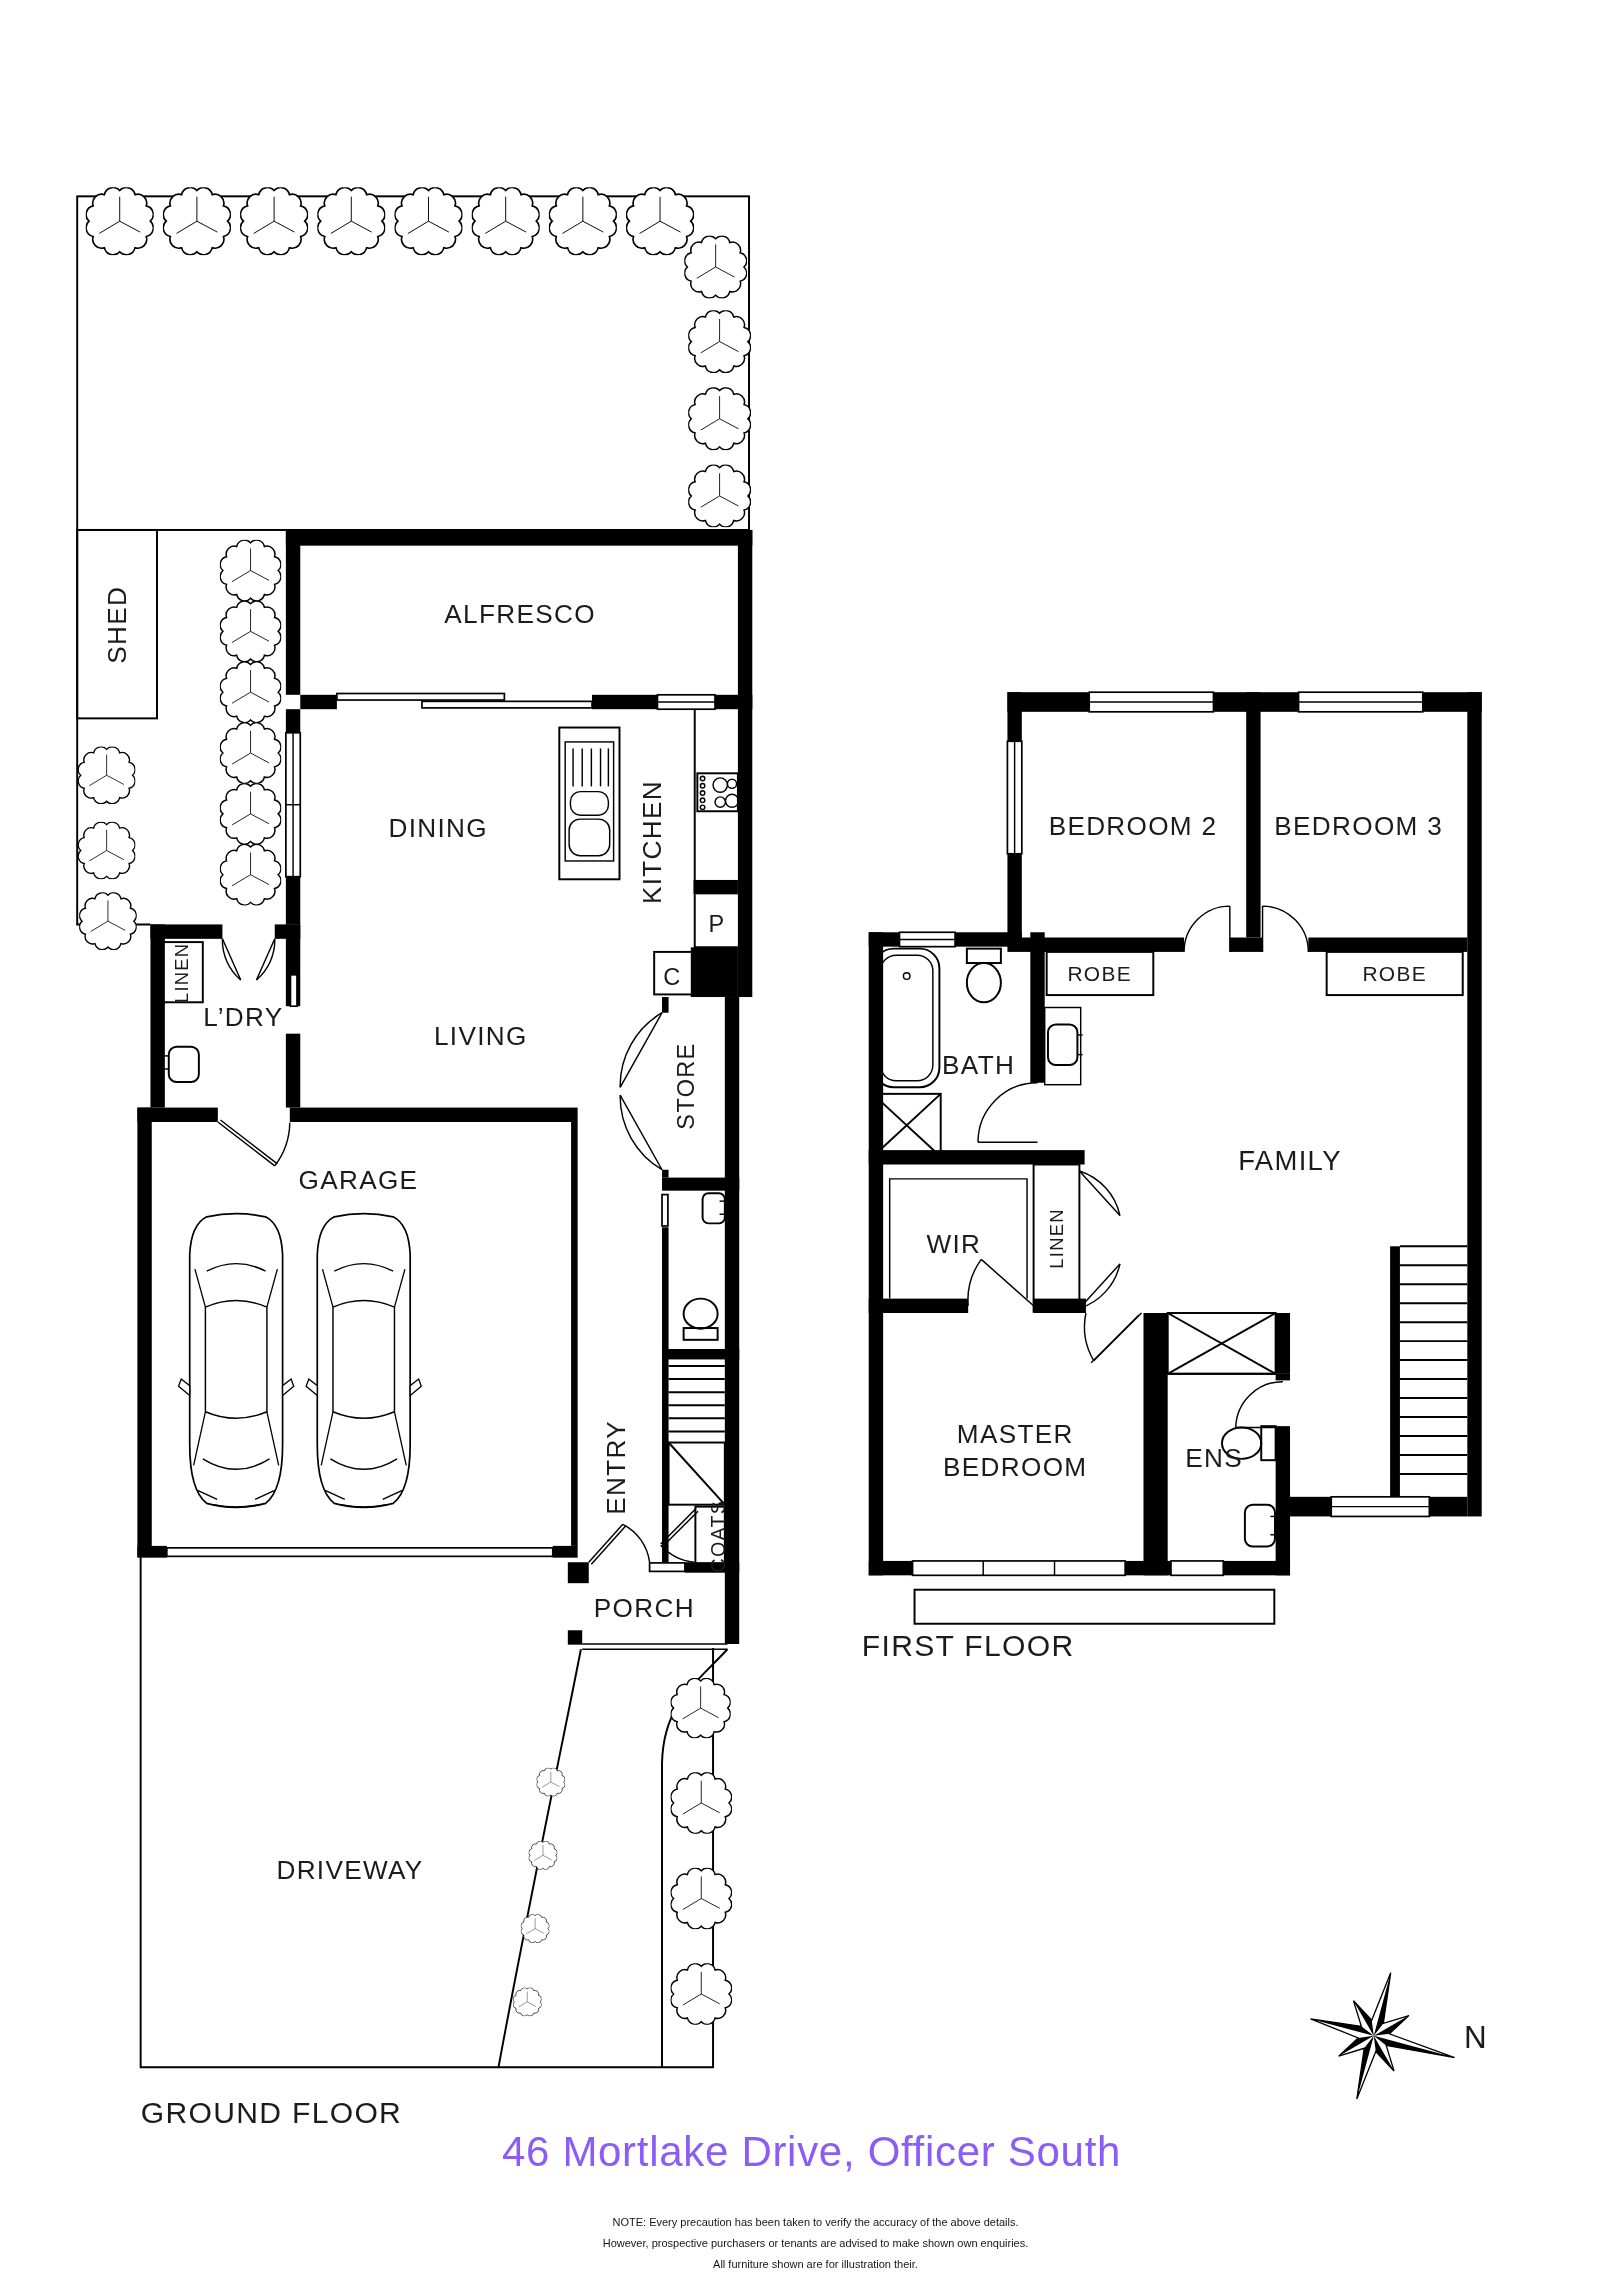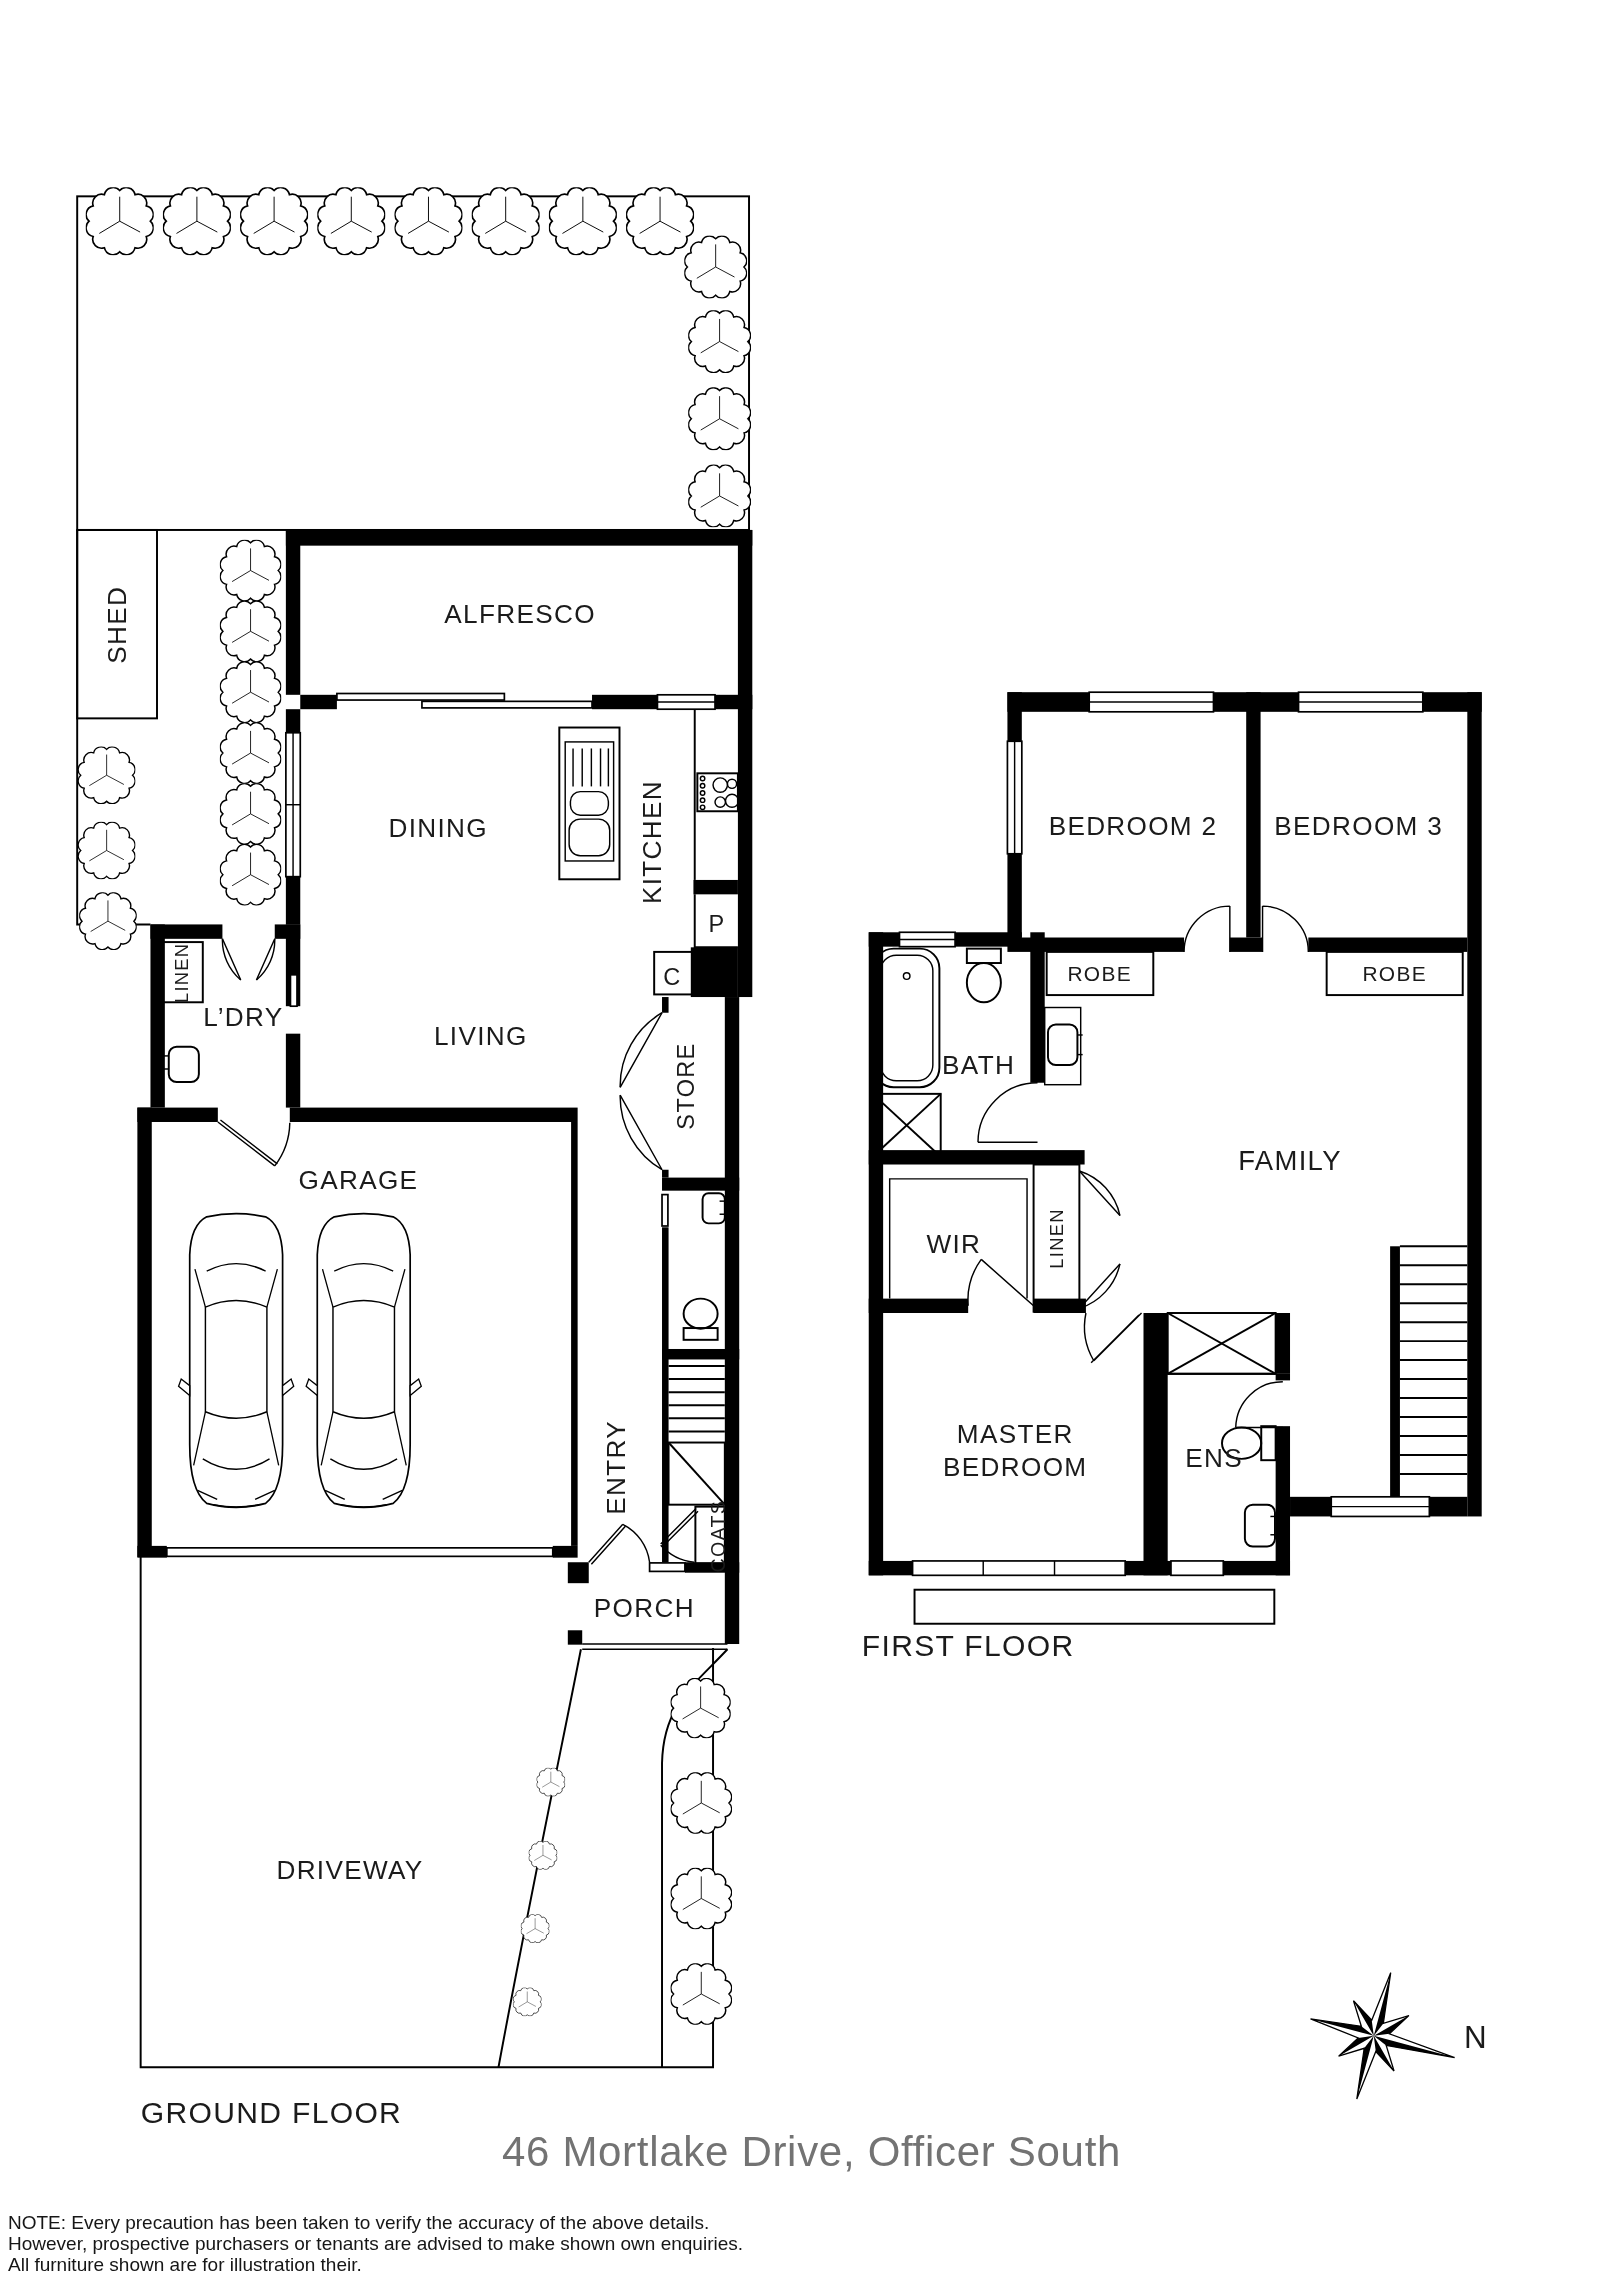--- a/index.html
+++ b/index.html
@@ -10,25 +10,25 @@
   svg.plan{position:absolute;left:0;top:0;}
   .room-label{font-family:"Liberation Sans",sans-serif;fill:#1b1b1b;letter-spacing:2px;}
   .f40{font-size:40px;} .f42{font-size:42px;} .f36{font-size:36px;}
   .f32{font-size:32px;} .f30{font-size:30px;} .f28{font-size:28px;} .f46{font-size:46px;}
   .walls{fill:#000;stroke:none;}
   .thin{fill:none;stroke:#000;stroke-width:3;}
   .thin2{fill:none;stroke:#000;stroke-width:2.2;}
   .whitebox{fill:#fff;stroke:#000;stroke-width:2.6;}
   .title-bar{
     position:absolute;left:0;right:0;top:2128px;text-align:center;
-    font-size:42px;letter-spacing:0.7px;color:#737373;
+    font-size:42px;letter-spacing:0.7px;color:#8b5cf6;
   }
   .note-block{
-    position:absolute;left:8px;right:0;top:2212px;text-align:left;
-    font-size:19px;line-height:21px;color:#161616;
+    position:absolute;left:8px;right:0;top:2212px;text-align:center;
+    font-size:11px;line-height:21px;color:#161616;
   }
 </style>
 </head>
 <body>
 
 <svg class="plan" width="1623" height="2295" viewBox="0 0 2481 3508">
   <defs>
     <symbol id="bush" viewBox="0 0 100 100">
       <path d="M95,50 A13,13 0 0 1 88.97,72.5 A13,13 0 0 1 72.5,88.97 A13,13 0 0 1 50,95
                A13,13 0 0 1 27.5,88.97 A13,13 0 0 1 11.03,72.5 A13,13 0 0 1 5,50

